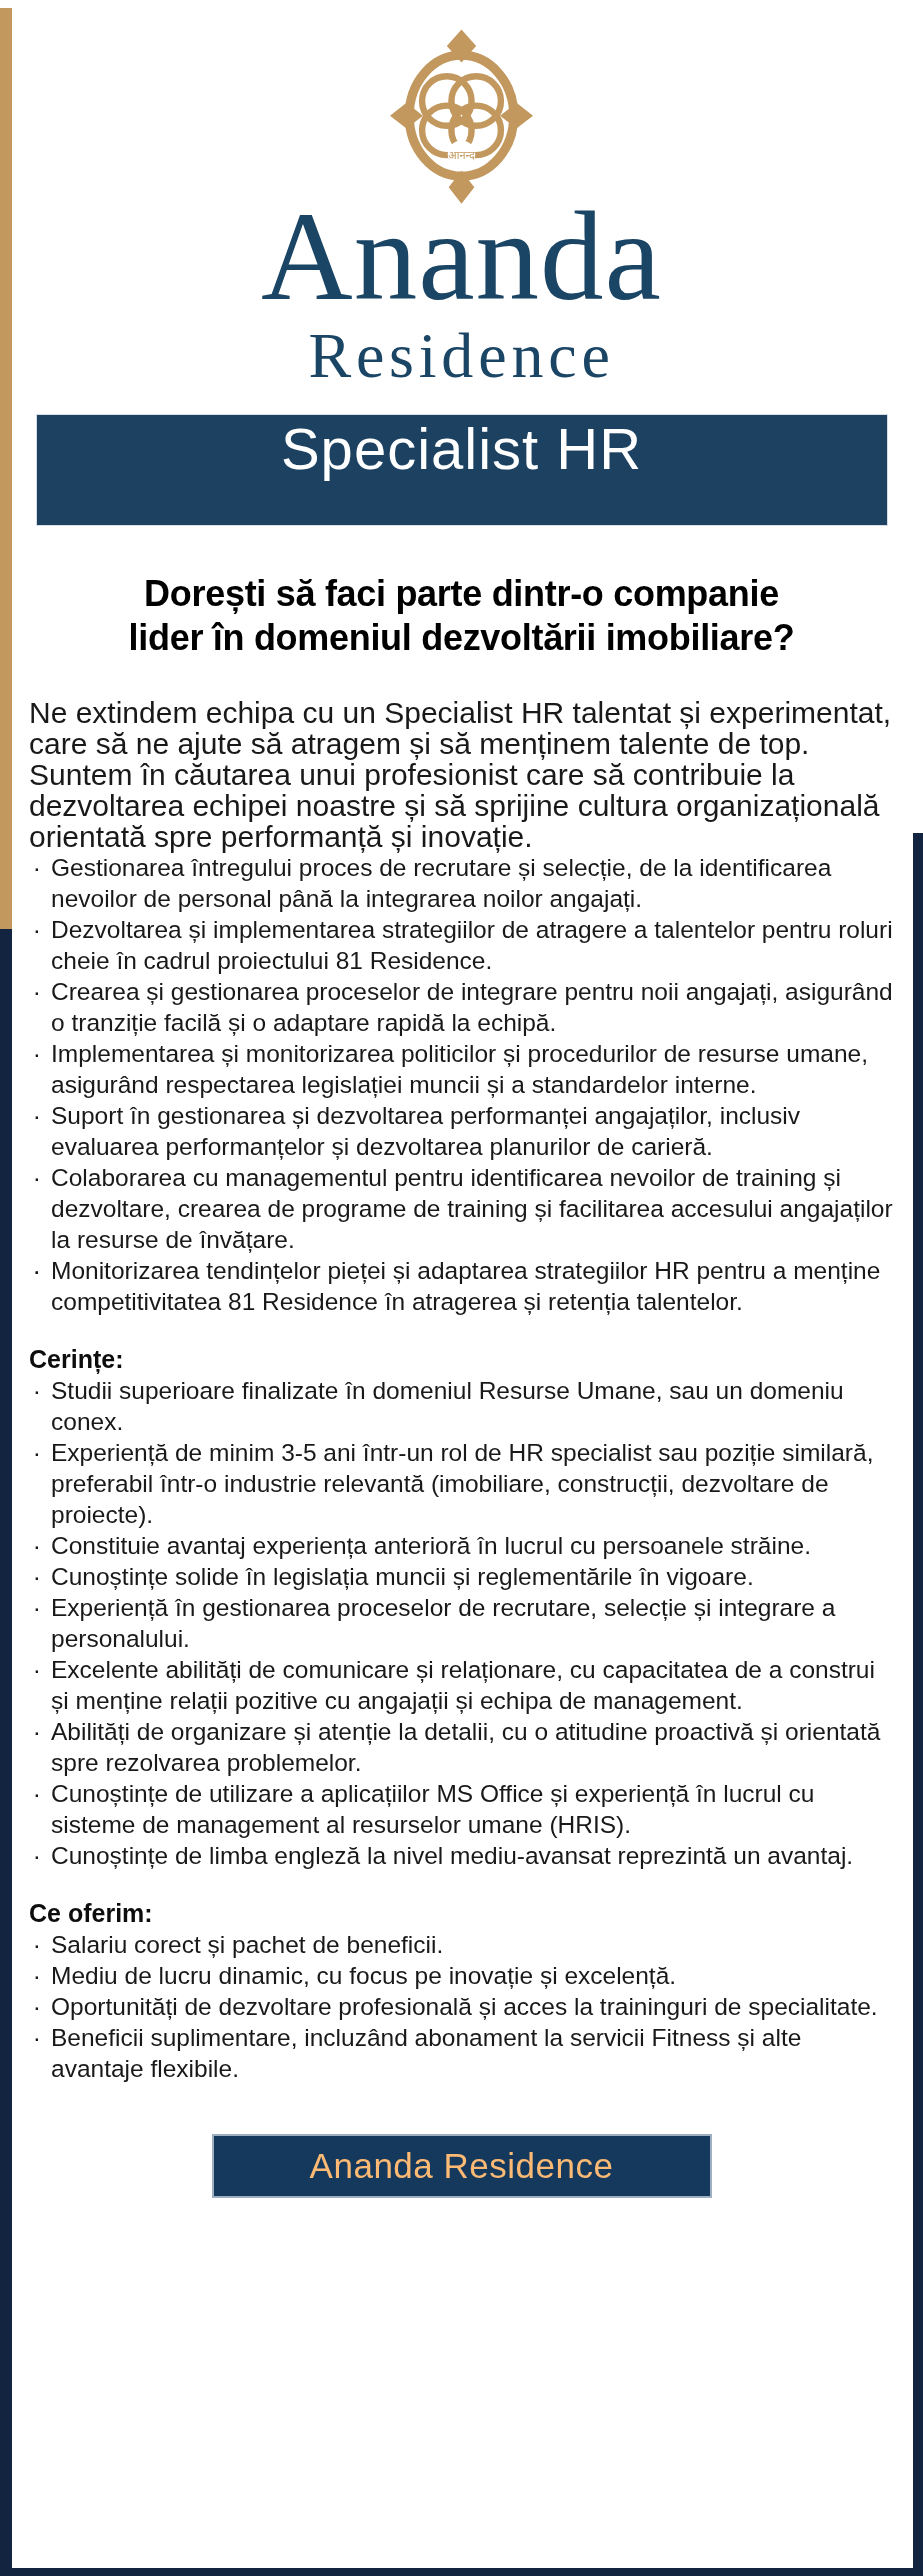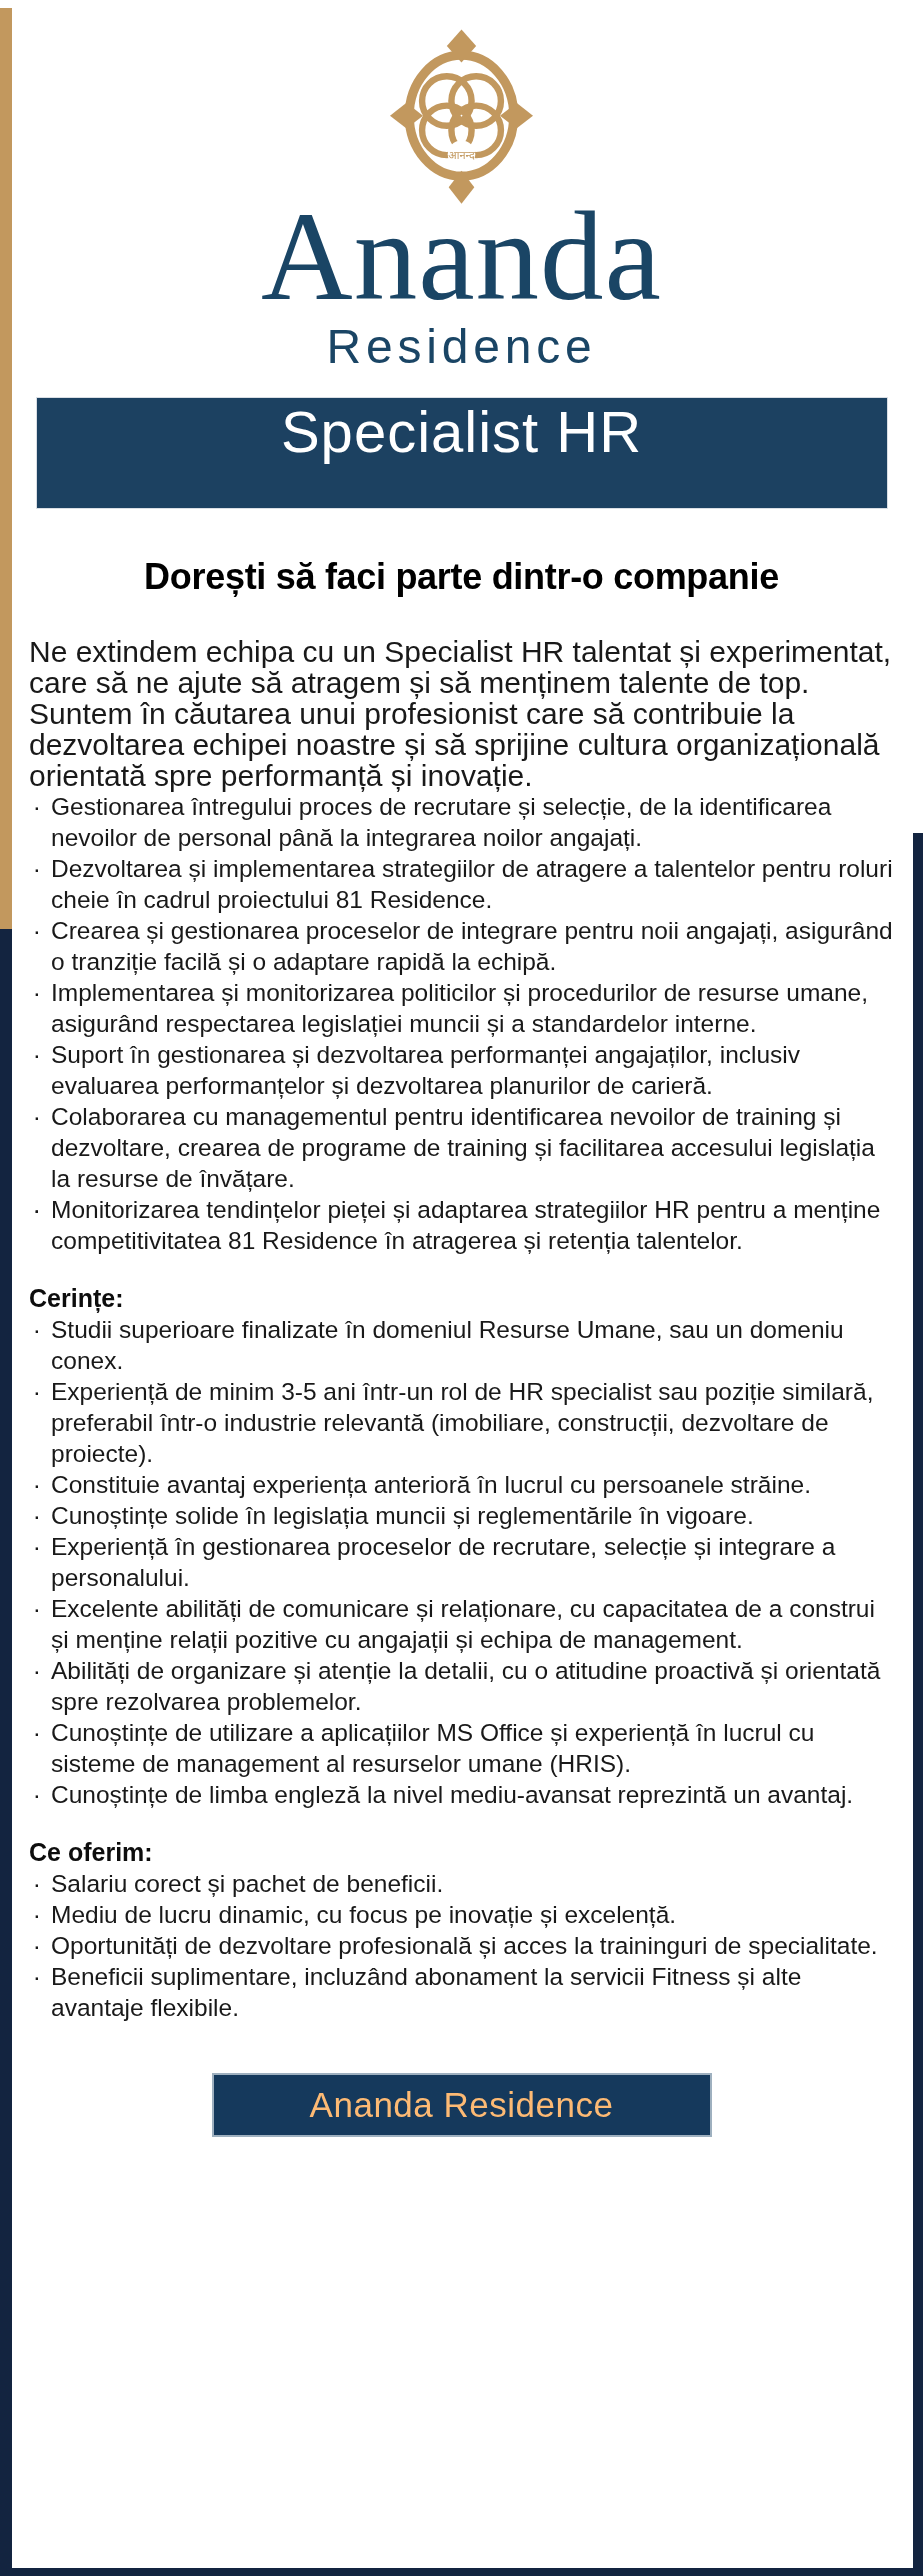--- a/index.html
+++ b/index.html
@@ -14,21 +14,21 @@
   .bottom-bar{position:absolute;left:0;bottom:0;width:923px;height:16.3px;background:#132440;}
 
   
   .brand-header{text-align:center;padding-top:17.3px;}
   .logo-svg{width:165px;height:185px;display:block;margin:0 auto;}
   .brand-name{
     font-family:"Liberation Serif", serif; font-size:127px; line-height:1;
     color:#1a4565; margin-top:-17.3px; letter-spacing:1px;
   }
   .brand-sub{
-    font-family:Liberation Sans, sans-serif; font-size:48px; line-height:1.05;
+    font-family:Liberation Serif, serif; font-size:64px; line-height:1.05;
     color:#1a4565; letter-spacing:4.8px; margin-top:1.9px;
   }
 
   
   .title-banner{
     width:850px; height:110px; margin:25px auto 0; background:#1c4161;
     border:1.9px solid #d9dee4; display:flex; align-items:flex-start; justify-content:center;
   }
   .title-banner span{color:#ffffff; font-size:58px; letter-spacing:1px;}
 
@@ -87,33 +87,34 @@
     <div class="brand-name">Ananda</div>
     <div class="brand-sub">Residence</div>
   </header>
 
   <div class="title-banner">
     <span>Specialist HR</span>
   </div>
 
   <h1 class="headline">
     <span>Dorești să faci parte dintr-o companie</span><br>
+    <span>lider în domeniul dezvoltării imobiliare?</span>
   </h1>
 
   <div class="content">
 
     <p class="intro">Ne extindem echipa cu un Specialist HR talentat și experimentat, care să ne ajute să atragem și să menținem talente de top. Suntem în căutarea unui profesionist care să contribuie la dezvoltarea echipei noastre și să sprijine cultura organizațională orientată spre performanță și inovație.</p>
 
     <div>
       <div class="bullet"><span class="dot">·</span><span>Gestionarea întregului proces de recrutare și selecție, de la identificarea nevoilor de personal până la integrarea noilor angajați.</span></div>
       <div class="bullet"><span class="dot">·</span><span>Dezvoltarea și implementarea strategiilor de atragere a talentelor pentru roluri cheie în cadrul proiectului 81 Residence.</span></div>
       <div class="bullet"><span class="dot">·</span><span>Crearea și gestionarea proceselor de integrare pentru noii angajați, asigurând o tranziție facilă și o adaptare rapidă la echipă.</span></div>
       <div class="bullet"><span class="dot">·</span><span>Implementarea și monitorizarea politicilor și procedurilor de resurse umane, asigurând respectarea legislației muncii și a standardelor interne.</span></div>
       <div class="bullet"><span class="dot">·</span><span>Suport în gestionarea și dezvoltarea performanței angajaților, inclusiv evaluarea performanțelor și dezvoltarea planurilor de carieră.</span></div>
-      <div class="bullet"><span class="dot">·</span><span>Colaborarea cu managementul pentru identificarea nevoilor de training și dezvoltare, crearea de programe de training și facilitarea accesului legislația la resurse de învățare.</span></div>
+      <div class="bullet"><span class="dot">·</span><span>Colaborarea cu managementul pentru identificarea nevoilor de training și dezvoltare, crearea de programe de training și facilitarea accesului angajaților la resurse de învățare.</span></div>
       <div class="bullet"><span class="dot">·</span></div>
       <div class="bullet"><span class="dot">·</span><span>Monitorizarea tendințelor pieței și adaptarea strategiilor HR pentru a menține competitivitatea 81 Residence în atragerea și retenția talentelor.</span></div>
     </div>
 
     <h2 class="section-heading tight">Cerințe:</h2>
     <div>
       <div class="bullet"><span class="dot">·</span><span>Studii superioare finalizate în domeniul Resurse Umane,  sau un domeniu conex.</span></div>
       <div class="bullet"><span class="dot">·</span><span>Experiență de minim 3-5 ani într-un rol de HR specialist sau poziție similară, preferabil într-o industrie relevantă (imobiliare, construcții, dezvoltare de proiecte).</span></div>
       <div class="bullet"><span class="dot">·</span><span>Constituie avantaj experiența anterioră în lucrul cu persoanele străine.</span></div>
       <div class="bullet"><span class="dot">·</span><span>Cunoștințe solide în legislația muncii și reglementările în vigoare.</span></div>

